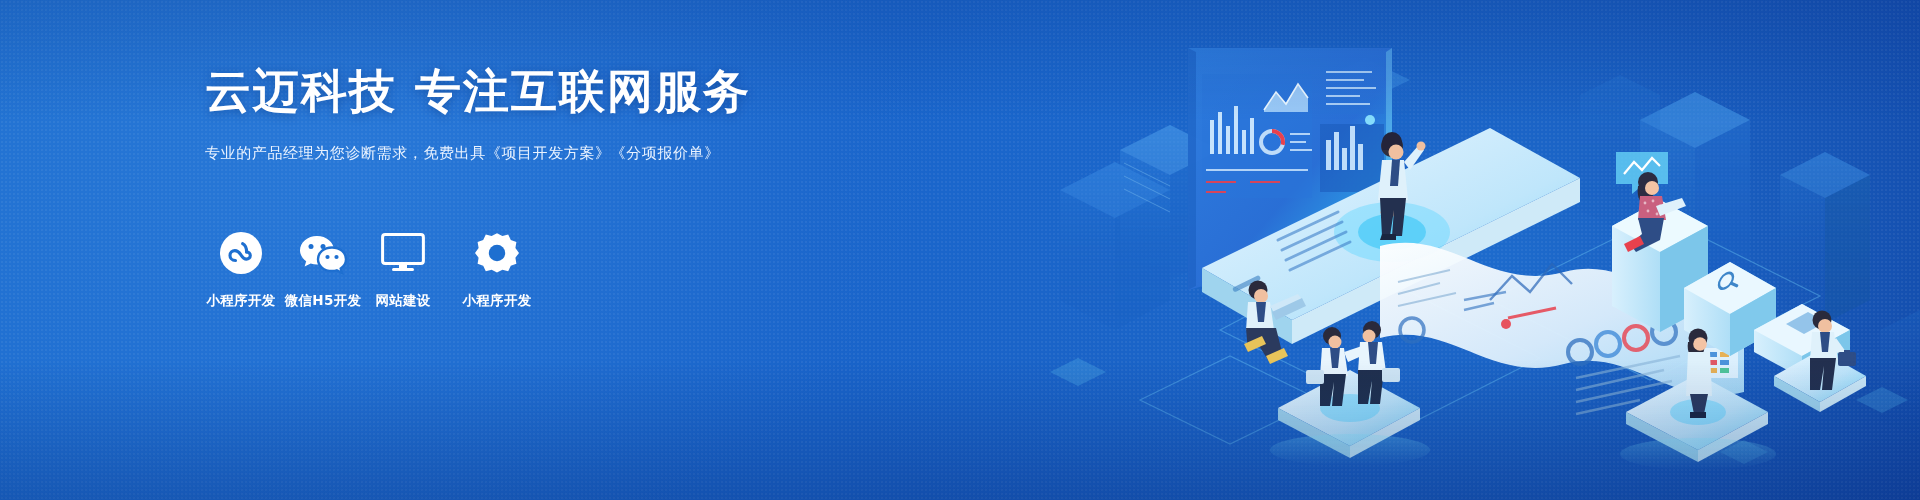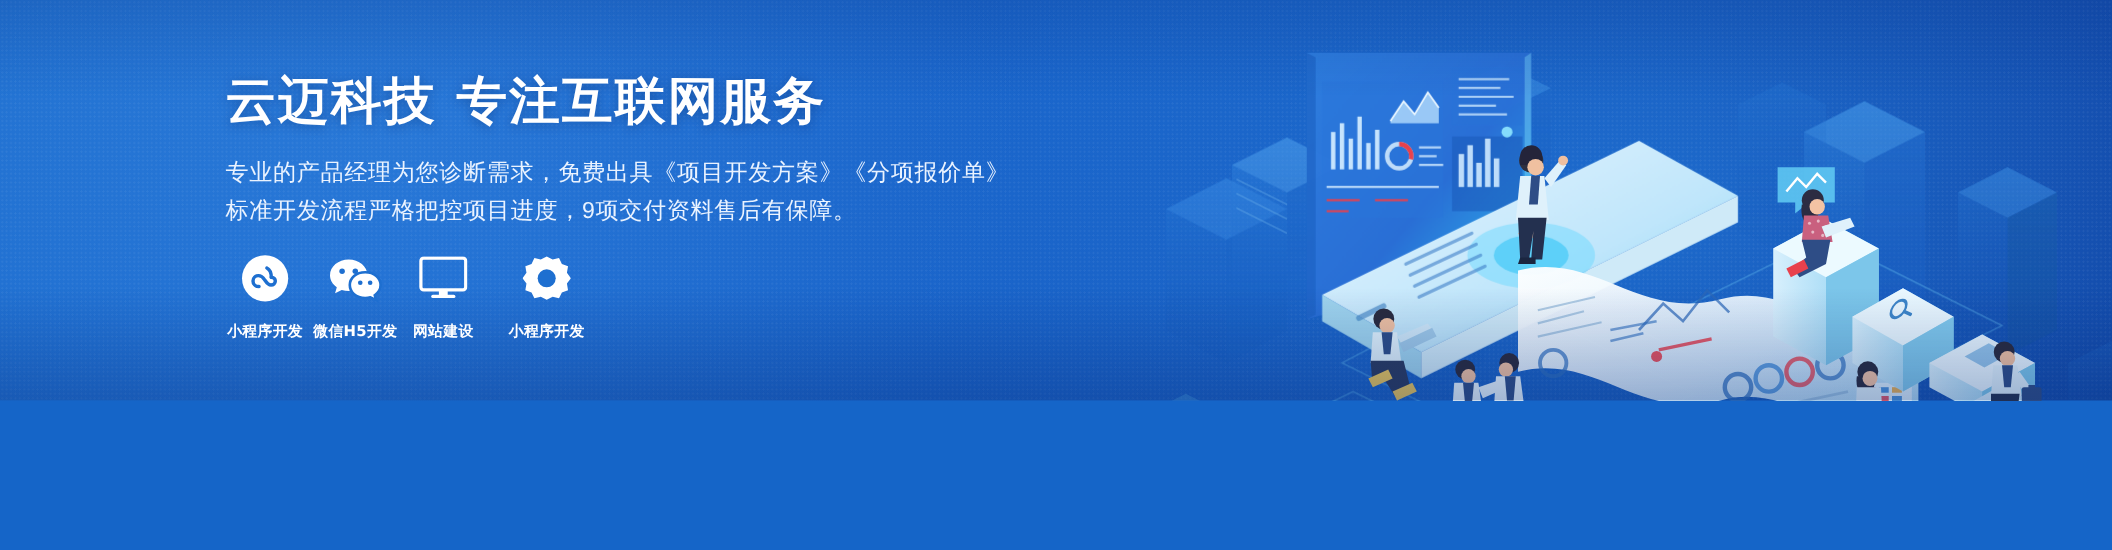--- a/index.html
+++ b/index.html
@@ -2,21 +2,21 @@
 <html><head>
 <meta charset="utf-8">
 <style>
   html,body{margin:0;padding:0;}
   body{
     width:1920px;height:500px;overflow:hidden;
     font-family:"Liberation Sans","DejaVu Sans",sans-serif;
     background:#1565c8;
   }
   .banner{
-    position:relative;width:1920px;height:364px;overflow:hidden;
+    position:relative;width:1920px;height:500px;overflow:hidden;
     background:
       radial-gradient(1100px 700px at 78% 52%, rgba(36,128,224,.55) 0%, rgba(20,86,190,0) 62%),
       radial-gradient(900px 620px at 18% 34%, rgba(58,140,226,.40) 0%, rgba(20,86,190,0) 65%),
       linear-gradient(118deg,#1f6fd0 0%,#1c6ad0 22%,#1963c9 48%,#1552b6 74%,#0f3f9e 100%);
   }
   
   .tex{
     position:absolute;inset:0;
     background-image:radial-gradient(rgba(255,255,255,.055) 1px, rgba(255,255,255,0) 1px);
     background-size:4px 4px;
@@ -30,21 +30,21 @@
 
   
   .copy{position:absolute;left:205px;top:64px;width:720px;}
   .headline{
     font-family:"DejaVu Sans","Liberation Sans",sans-serif;
     font-weight:bold;color:#ffffff;font-size:46px;line-height:1.2;
     letter-spacing:2px;margin:0 0 22px 0;white-space:nowrap;
     text-shadow:0 2px 10px rgba(6,38,98,.35);
   }
   .sub{
-    color:#eaf3ff;font-size:21px;line-height:1.62;margin:0;
+    color:#eaf3ff;font-size:15px;line-height:1.62;margin:0;
     letter-spacing:.6px;white-space:nowrap;font-weight:400;
   }
   .sub .ln{display:block;}
 
   
   .services{position:absolute;left:205px;top:230px;display:flex;align-items:flex-end;}
   .svc{width:72px;display:flex;flex-direction:column;align-items:center;cursor:pointer;}
   .svc .ico{height:46px;display:flex;align-items:center;justify-content:center;margin-bottom:16px;}
   .svc .lbl{
     color:#ffffff;font-size:13.5px;font-weight:bold;white-space:nowrap;letter-spacing:.3px;
@@ -373,21 +373,20 @@
       </g>
     </svg>
   </div>
 
   <div class="vign"></div>
 
   <div class="copy">
     <h1 class="headline">云迈科技 专注互联网服务</h1>
     <p class="sub">
       <span class="ln">专业的产品经理为您诊断需求，免费出具《项目开发方案》《分项报价单》</span>
-      <span class="ln">标准开发流程严格把控项目进度，9项交付资料售后有保障。</span>
     </p>
   </div>
 
   <div class="services">
 
 
     <div class="svc">
       <span class="ico">
         <svg width="44" height="44" viewBox="0 0 44 44" xmlns="http://www.w3.org/2000/svg">
           <circle cx="22" cy="22" r="21" fill="#ffffff"></circle>

